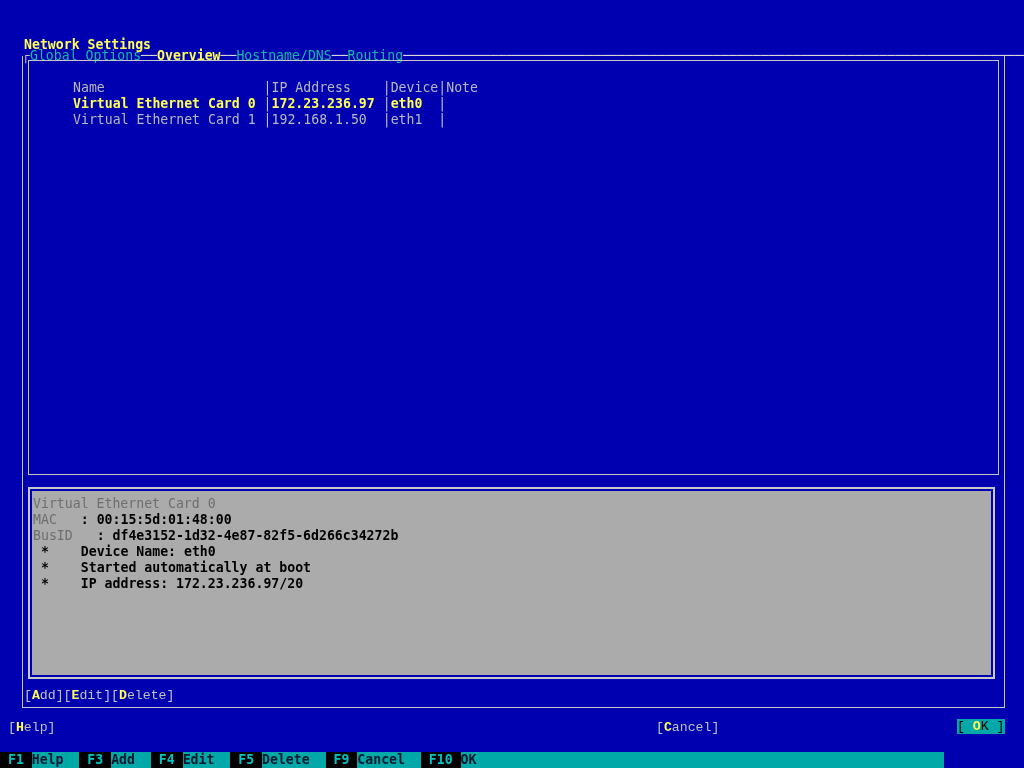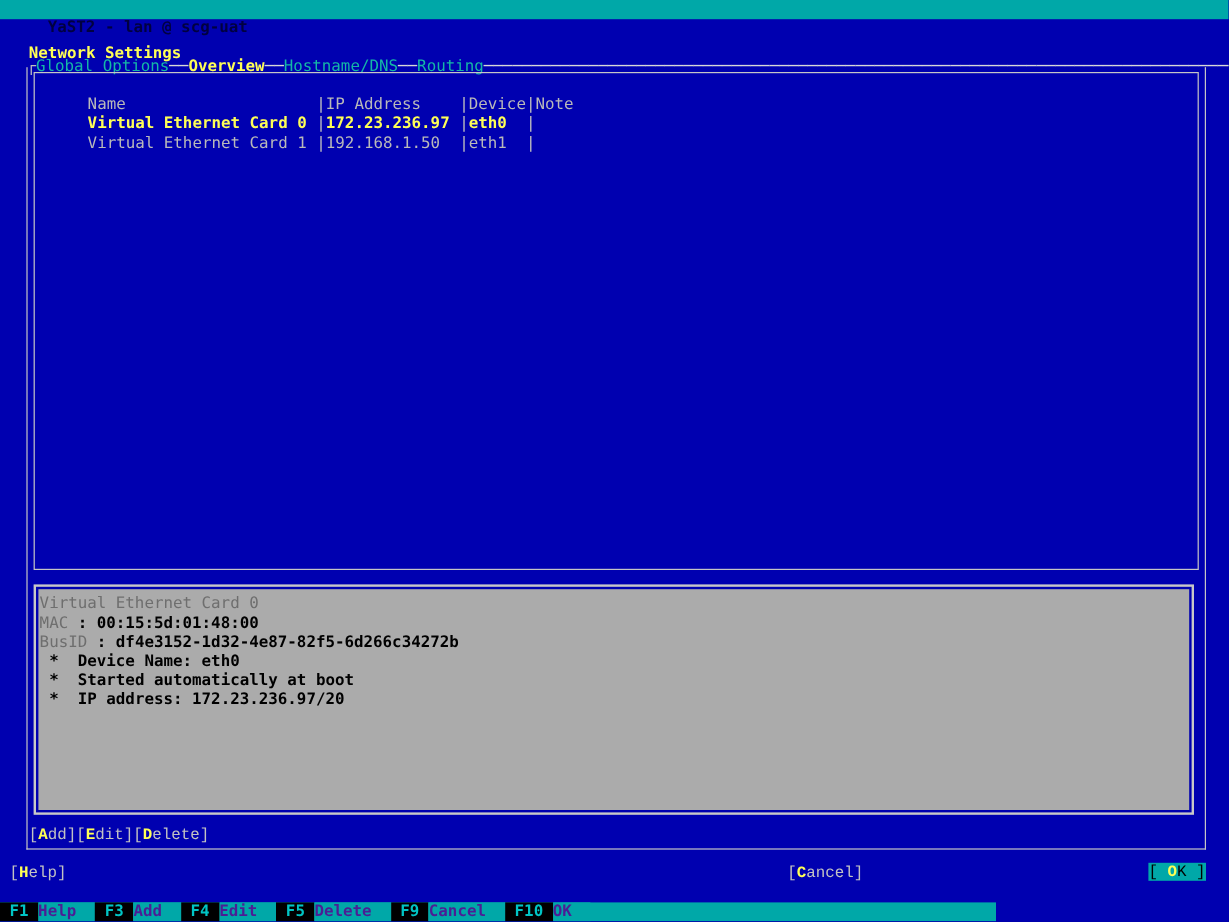--- a/index.html
+++ b/index.html
@@ -100,21 +100,21 @@
     background: #ababab;
     box-sizing: border-box;
   }
   #detail-text {
     position: absolute;
     left: 33px; top: 496px;
     white-space: pre;
   }
   #detail-text .line { height: 16px; line-height: 16px; white-space: pre; }
   #detail-text .dim { color: #6e6e6e; }
-  #detail-text .val { color: #000000; font-weight: bold; }
+  #detail-text .val { color: #000000; font-weight: bold; margin-left: 16px; }
   #detail-text .bullet { color: #000000; font-weight: bold; }
 
   
   .btnrow { position: absolute; white-space: pre; font-family: Liberation Mono, monospace; }
   #row-aed { left: 24px; top: 688px; }
   #row-help { left: 8px; top: 720px; }
   #row-cancel { left: 632px; top: 720px; margin-left: 24px; }
   #row-ok { left: 957px; top: 719px; }
 
   .btn { color: #c2c2c2; white-space: pre; }
@@ -123,49 +123,46 @@
     background: #00a8a8;
     color: #000000;
     text-align: center;
   }
   .btn.focus .hk { color: #ffff55; font-weight: bold; }
 
   
   #fkeybar {
     position: absolute;
     left: 0; top: 752px;
-    width: 830px; height: 16px;
+    width: 944px; height: 16px;
     background: #00a8a8;
     line-height: 16px;
     white-space: pre;
     display: flex;
     align-items: stretch;
   }
   #fkeybar .fk {
     background: #000000;
     color: #00c5c5;
     font-weight: bold;
     white-space: pre;
     padding: 0;
   }
   #fkeybar .fl {
     background: #00a8a8;
-    color: #4c1d95;
+    color: #0f172a;
     font-weight: bold;
     white-space: pre;
   }
 </style>
 </head>
 <body>
 
 <div id="screen">
 
-  <div id="titlebar">
-    <span class="t">YaST2 - lan @ scg-uat</span>
-  </div>
 
   <div id="headline">Network Settings</div>
 
   <div id="tabstrip"><span class="corner">┌</span><span class="tab">Global Options</span><span class="sep">──</span><span class="tab active">Overview</span><span class="sep">──</span><span class="tab">Hostname/DNS</span><span class="sep">──</span><span class="tab">Routing</span><span class="fill">─────────────────────────────────────────────────────────────────────────────────────</span></div>
 
   <div id="outer-left" class="frame-line"></div>
   <div id="outer-right" class="frame-line"></div>
   <div id="outer-bottom" class="frame-line"></div>
 
   <div id="table-frame"></div>

